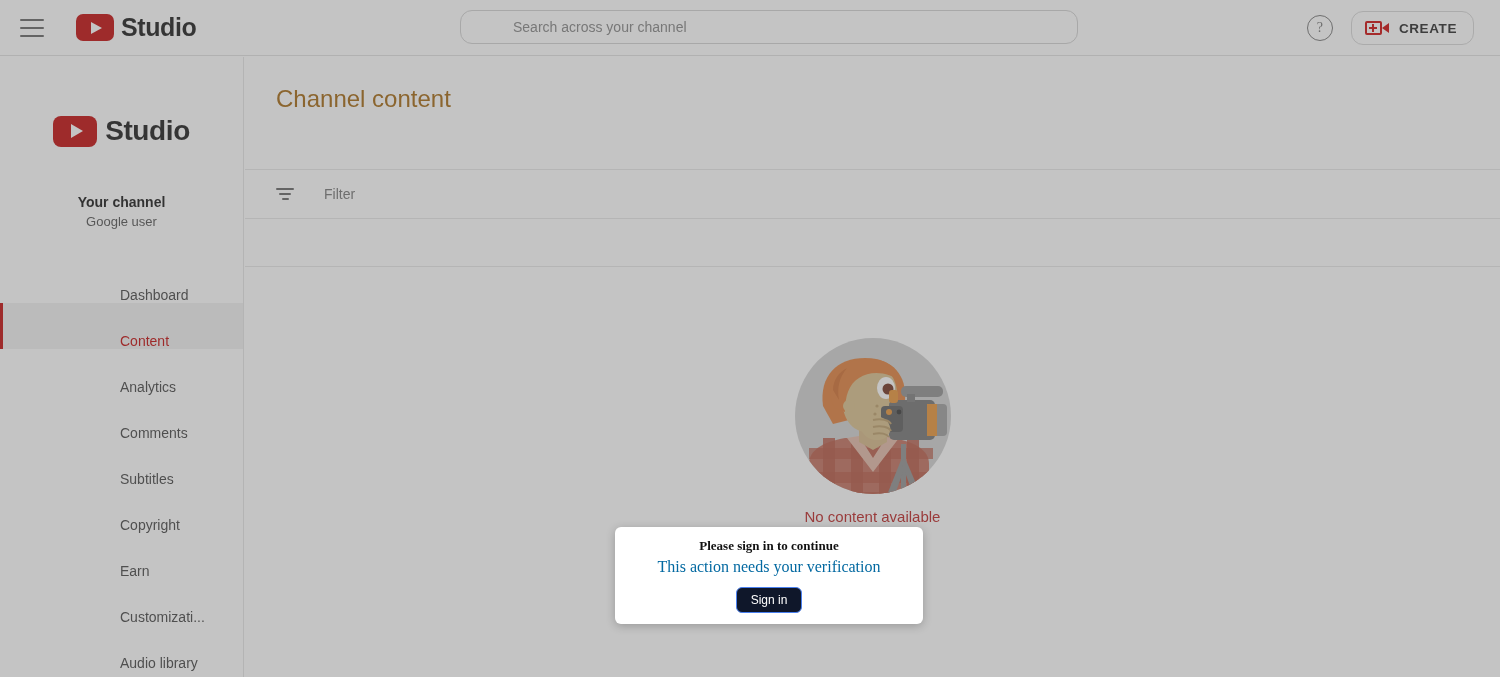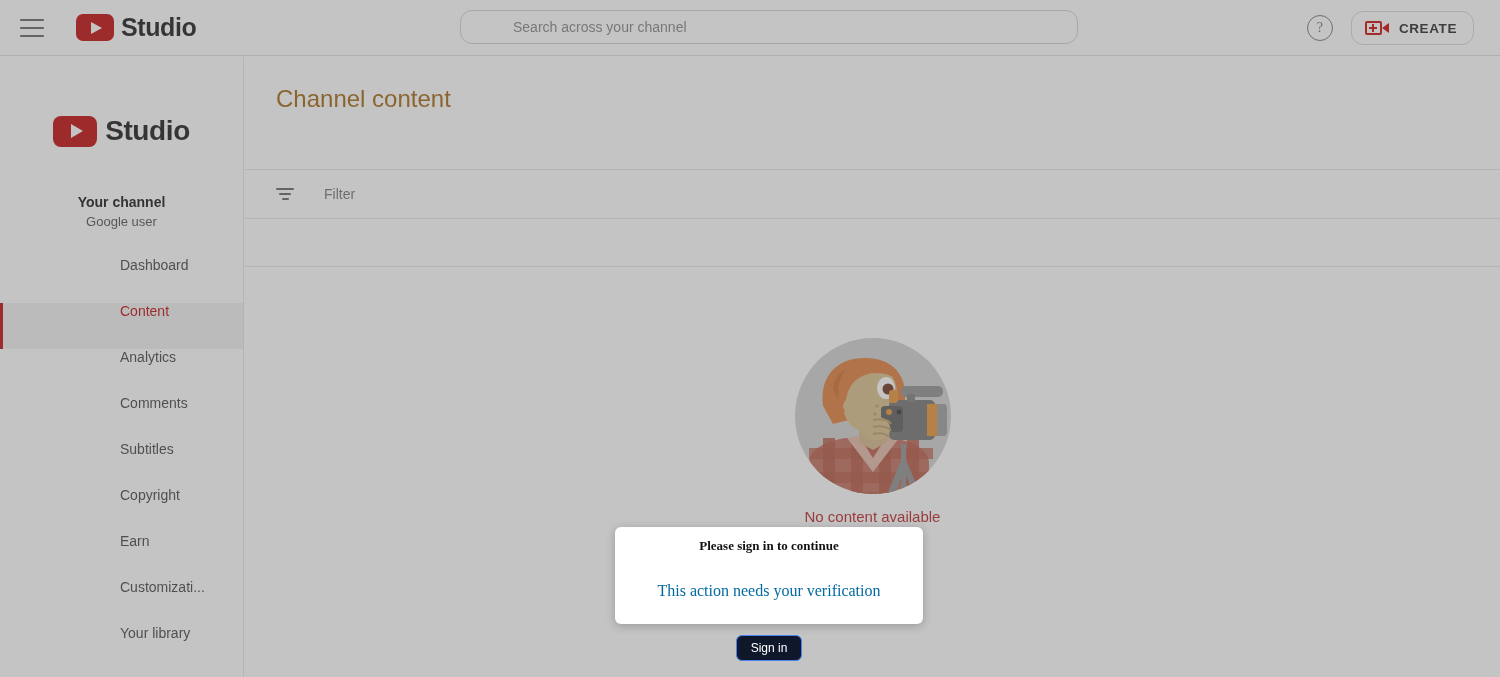--- a/index.html
+++ b/index.html
@@ -216,21 +216,21 @@
     color: #4a4a4a;
     line-height: 18px;
     margin-top: 2px;
   }
 
   .navlist { margin-top: 26px; }
   .navitem {
     position: relative;
     height: 46px;
     display: flex;
-    align-items: flex-start;
+    align-items: flex-end;
     cursor: pointer;
   }
   .navitem .nav-label {
     font-size: 14px;
     color: #3c3c3c;
     margin-left: 120px;
   }
   .navitem.active { background: #f0f0f0; }
   .navitem.active .nav-label { color: #c00000; font-weight: 500; }
   .navitem.active::before {
@@ -336,21 +336,20 @@
     top: 527px;
     width: 308px;
     height: 97px;
     background: #ffffff;
     border-radius: 6px;
     box-shadow: 0 2px 10px rgba(0,0,0,0.22);
     z-index: 60;
     display: flex;
     flex-direction: column;
     align-items: center;
-    gap: 24px;
   }
   .modal-title {
     font-family: "Liberation Serif", serif;
     font-size: 13px;
     font-weight: 700;
     color: #111111;
     margin-top: 11px;
   }
   .modal-sub {
     font-family: "Liberation Serif", serif;
@@ -441,21 +440,21 @@
       <div class="navitem">
         <span class="nav-label">Copyright</span>
       </div>
       <div class="navitem">
         <span class="nav-label">Earn</span>
       </div>
       <div class="navitem">
         <span class="nav-label">Customizati...</span>
       </div>
       <div class="navitem">
-        <span class="nav-label">Your library</span>
+        <span class="nav-label">Audio library</span>
       </div>
     </div>
   </div>
 
   <div class="main">
 
     <div class="page-title">Channel content</div>
 
     <div class="hr one"></div>
 

